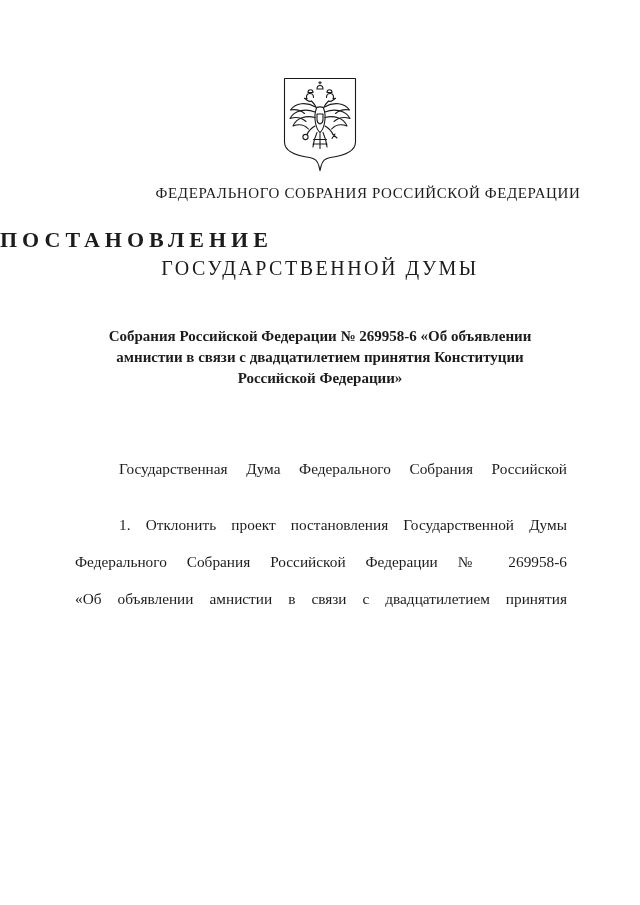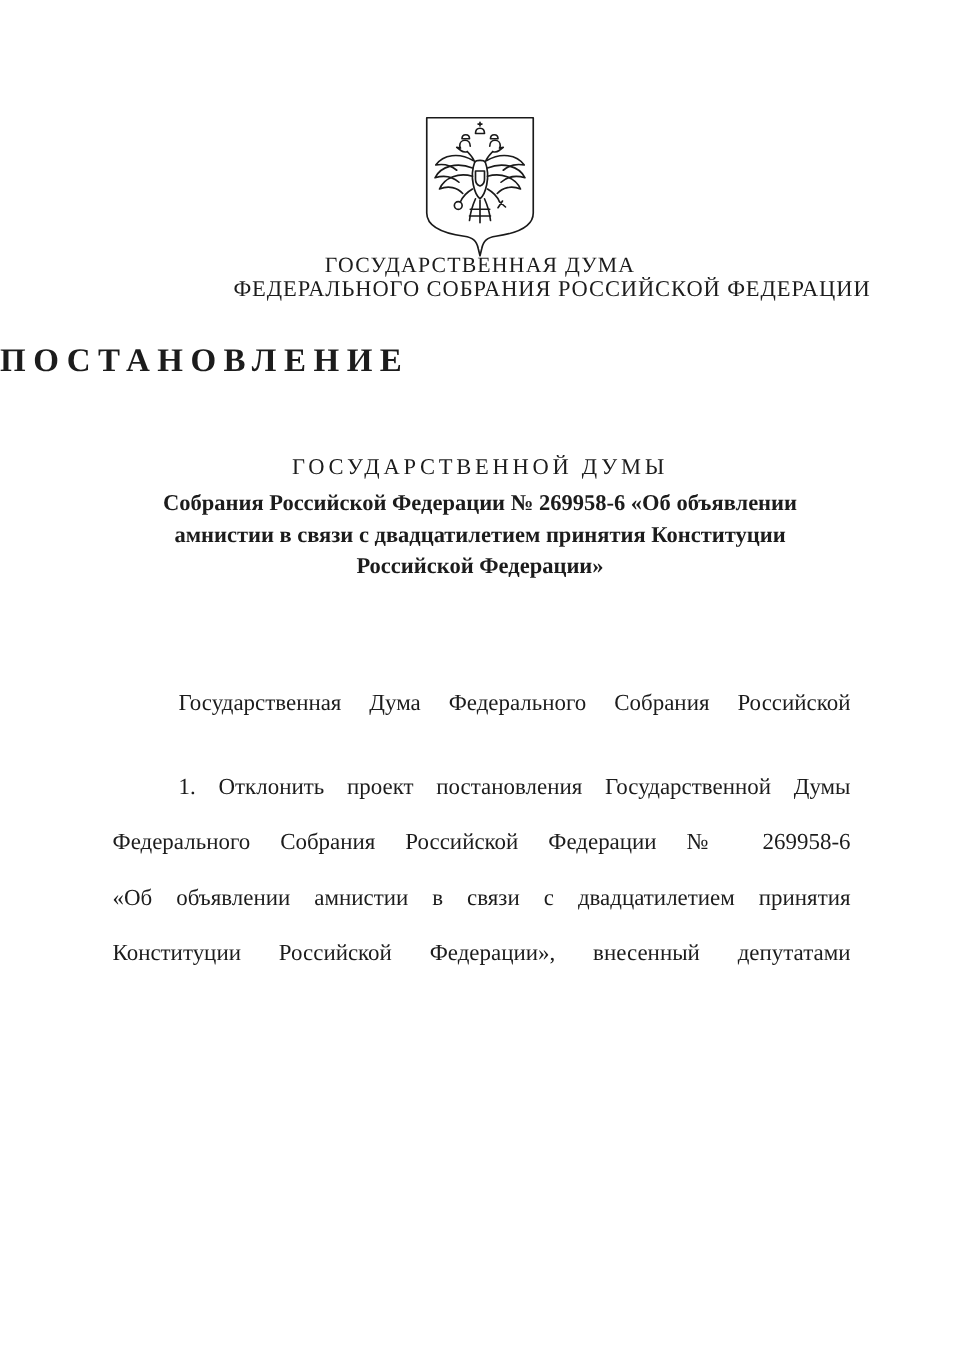--- a/index.html
+++ b/index.html
@@ -18,21 +18,21 @@
   .hdr{position:absolute;left:0;width:640px;text-align:center;white-space:nowrap;}
   .hdr1{top:169px;font-size:14.5px;letter-spacing:0.8px;}
   .hdr2{top:185px;font-size:15px;letter-spacing:0.6px;padding-left:48px;}
   .hdr3{top:203px;font-size:12px;letter-spacing:1.2px;}
   .title1{
     position:absolute;top:227px;left:0;width:640px;
     font-size:22px;font-weight:bold;letter-spacing:5px;white-space:nowrap;
   }
   .title2{
     position:absolute;top:257px;left:0;width:640px;text-align:center;
-    font-size:15px;letter-spacing:2.5px;white-space:nowrap;margin-top:47px;
+    font-size:20px;letter-spacing:2.5px;white-space:nowrap;
   }
   .subject{
     position:absolute;top:326px;left:70px;width:500px;
     text-align:center;font-weight:bold;font-size:15px;line-height:21px;
   }
   .body-text{
     position:absolute;top:450px;left:75px;width:492px;
     font-size:15.3px;
   }
   .ln{height:37px;line-height:37px;white-space:nowrap;}
@@ -66,34 +66,32 @@
       <path d="M34.5,32 C33,36 32.5,42 33.5,47 C34.5,52 36,55 38,56.5 C40,55 41.5,52 42.5,47 C43.5,42 43,36 41.5,32 C40.5,30.5 35.5,30.5 34.5,32 Z"></path>
       <path d="M35,38 H41 V43.5 C41,46 39.5,47.5 38,48 C36.5,47.5 35,46 35,43.5 Z"></path>
       <path d="M33,50 C29.5,52 26.5,55 25,58.5 M43,50 C46.5,52 49.5,55 51,58.5"></path>
       <circle cx="23.5" cy="61" r="2.6"></circle>
       <path d="M51,58.5 L55,62 M53,58 L50,62.5"></path>
       <path d="M35,56.5 C33,61 31.5,66 31,71 M38,57.5 V72.5 M41,56.5 C43,61 44.5,66 45,71"></path>
       <path d="M31.5,63.5 H44.5 M31,68 H45"></path>
     </svg>
   </div>
 
-  <div class="hdr hdr1">ГОСУДАРСТВЕННАЯ ДУМА</div>
   <div class="hdr hdr2">ФЕДЕРАЛЬНОГО СОБРАНИЯ РОССИЙСКОЙ ФЕДЕРАЦИИ</div>
 
   <div class="title1">ПОСТАНОВЛЕНИЕ</div>
   <div class="title2">ГОСУДАРСТВЕННОЙ  ДУМЫ</div>
 
   <div class="subject">
     <div>Собрания Российской Федерации № 269958-6 «Об объявлении</div>
     <div>амнистии в связи с двадцатилетием принятия Конституции</div>
     <div>Российской Федерации»</div>
   </div>
 
   <div class="body-text">
     <div class="ln jl ind">Государственная Дума Федерального Собрания Российской</div>
     <div class="pbreak"></div>
     <div class="ln jl ind">1. Отклонить проект постановления Государственной Думы</div>
     <div class="ln jl">Федерального Собрания Российской Федерации № 269958-6</div>
     <div class="ln jl">«Об объявлении амнистии в связи с двадцатилетием принятия</div>
-    <div class="ln jl">Конституции Российской Федерации», внесенный депутатами</div>
   </div>
 
 </div>
 
 </body></html>

